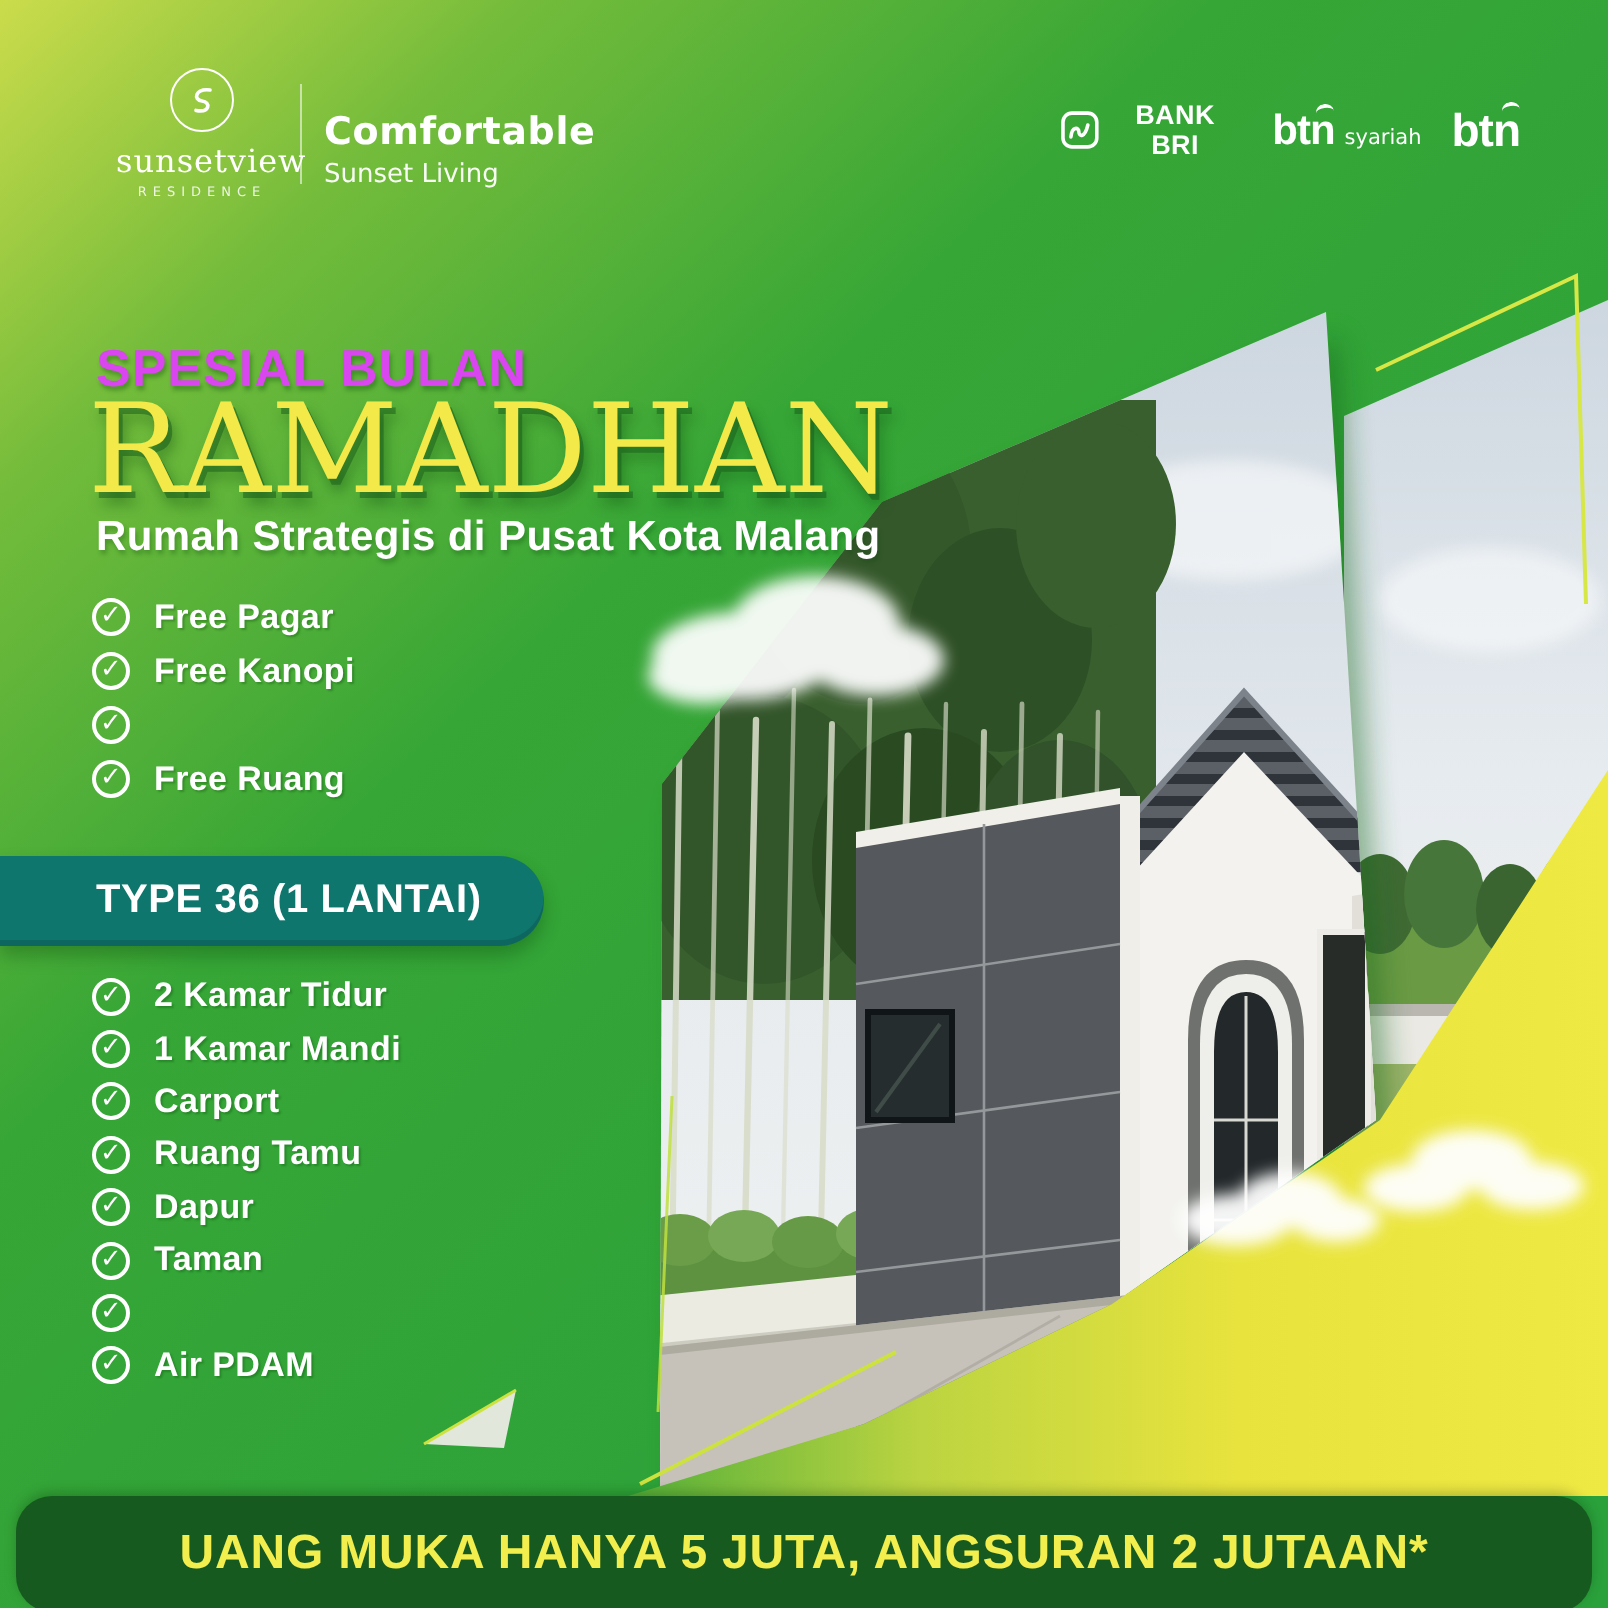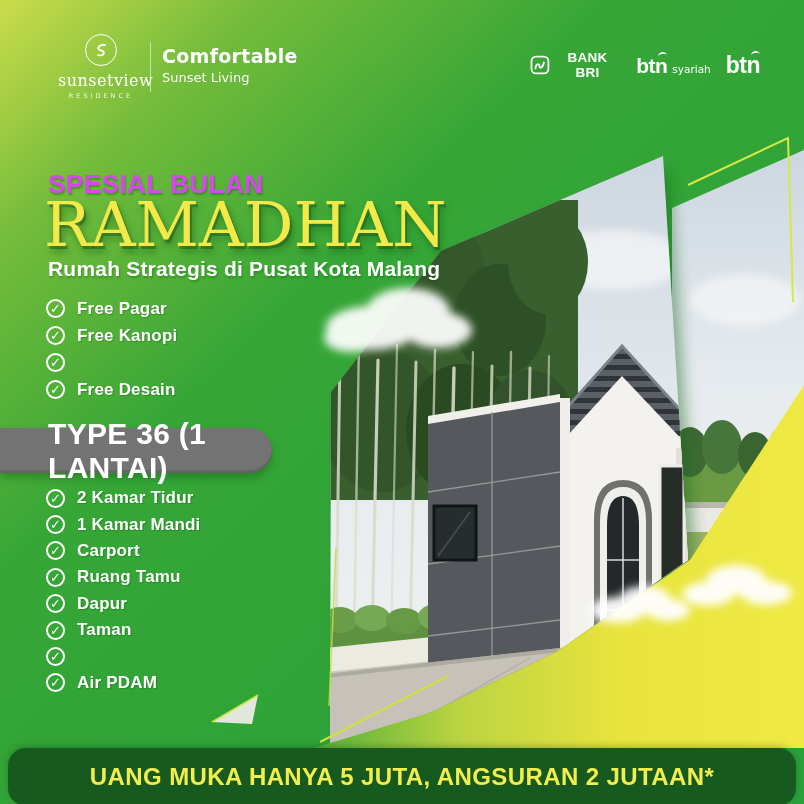--- a/index.html
+++ b/index.html
@@ -14,21 +14,21 @@
   
   .logo-block { left:58px; top:34px; width:86px; text-align:center; color:#fff; }
   .logo-circle {
     width:32px; height:32px; margin:0 auto; border:1.6px solid #fff; border-radius:50%;
     display:flex; align-items:center; justify-content:center;
   }
   .logo-word { font-family:"DejaVu Serif", serif; font-size:16px; letter-spacing:.5px; margin-top:5px; }
   .logo-sub { font-size:6.5px; letter-spacing:3px; opacity:.85; margin-top:2px; }
   .logo-divider { left:150px; top:42px; width:1px; height:50px; background:rgba(255,255,255,.55); }
   .tagline { left:162px; top:45px; color:#fff; }
-  .tagline-title { font-size:19px; font-weight:bold; letter-spacing:.3px; }
+  .tagline-title { font-size:19px; font-weight:bold; letter-spacing:.3px;margin-top:10px; }
   .tagline-sub { font-size:13px; margin-top:3px; opacity:.95; }
 
   
   .support { left:530px; top:38px; width:230px; text-align:center; color:#fff; }
   .support-title { font-family:"Liberation Sans", sans-serif; font-size:15px; font-weight:bold; letter-spacing:1.2px; }
   .banks { display:flex; align-items:center; justify-content:center; gap:15px; margin-top:12px;text-align:center; }
   .bank { display:flex; align-items:center; gap:4px; }
   .bri-label { font-family:"Liberation Sans", sans-serif; font-size:13.5px; font-weight:bold; letter-spacing:.2px; }
   .btn-mark { position:relative; font-family:"Liberation Sans", sans-serif; font-weight:bold; font-size:21px; letter-spacing:-.5px; line-height:1; }
   .btn-mark::after {
@@ -59,24 +59,24 @@
     width:19px; height:19px; border:2px solid #fff; border-radius:50%; flex:0 0 auto;
     display:flex; align-items:center; justify-content:center;
     font-size:13px; font-weight:bold; line-height:1; color:#fff;
   }
   .check-icon i { font-style:normal; transform:translateY(-.5px); }
   .check-label { font-family:"Liberation Sans", sans-serif; font-size:17px; font-weight:bold; letter-spacing:.2px;
                  text-shadow:1px 1px 1px rgba(10,70,10,.3); }
 
   
   .type-badge {
-    left:0; top:428px; width:272px; height:45px; background:#737373;
+    left:0; top:428px; width:272px; height:45px; background:#0f766e;
     border-radius:0 26px 26px 0; display:flex; align-items:center; padding-left:48px;
     box-shadow:0 5px 9px rgba(0,45,0,.28), inset 0 -3px 0 rgba(0,0,0,.12);
-    color:#fff; font-family:"Liberation Sans", sans-serif; font-size:30px; font-weight:bold; letter-spacing:.3px;
+    color:#fff; font-family:"Liberation Sans", sans-serif; font-size:20px; font-weight:bold; letter-spacing:.3px;
   }
 
   
   .footer-banner {
     left:8px; top:748px; width:788px; height:58px; background:#175a1f; border-radius:18px;
     display:flex; align-items:center; justify-content:center;
     color:#f2ee4d; font-family:"Liberation Sans", sans-serif; font-size:24px; font-weight:bold; letter-spacing:.4px;
     box-shadow:0 -2px 6px rgba(0,40,0,.25);
   }
 </style>
@@ -312,21 +312,21 @@
     </div>
     <div class="check-row">
       <span class="check-icon">
           <i>✓</i>
         </span>
     </div>
     <div class="check-row">
       <span class="check-icon">
           <i>✓</i>
         </span>
-      <span class="check-label">Free Desain</span>
+      <span class="check-label">Free Ruang</span>
     </div>
   </div>
 
   <div class="abs type-badge">TYPE 36 (1 LANTAI)</div>
 
   <div class="abs check-list list-house">
     <div class="check-row">
       <span class="check-icon">
           <i>✓</i>
         </span>

